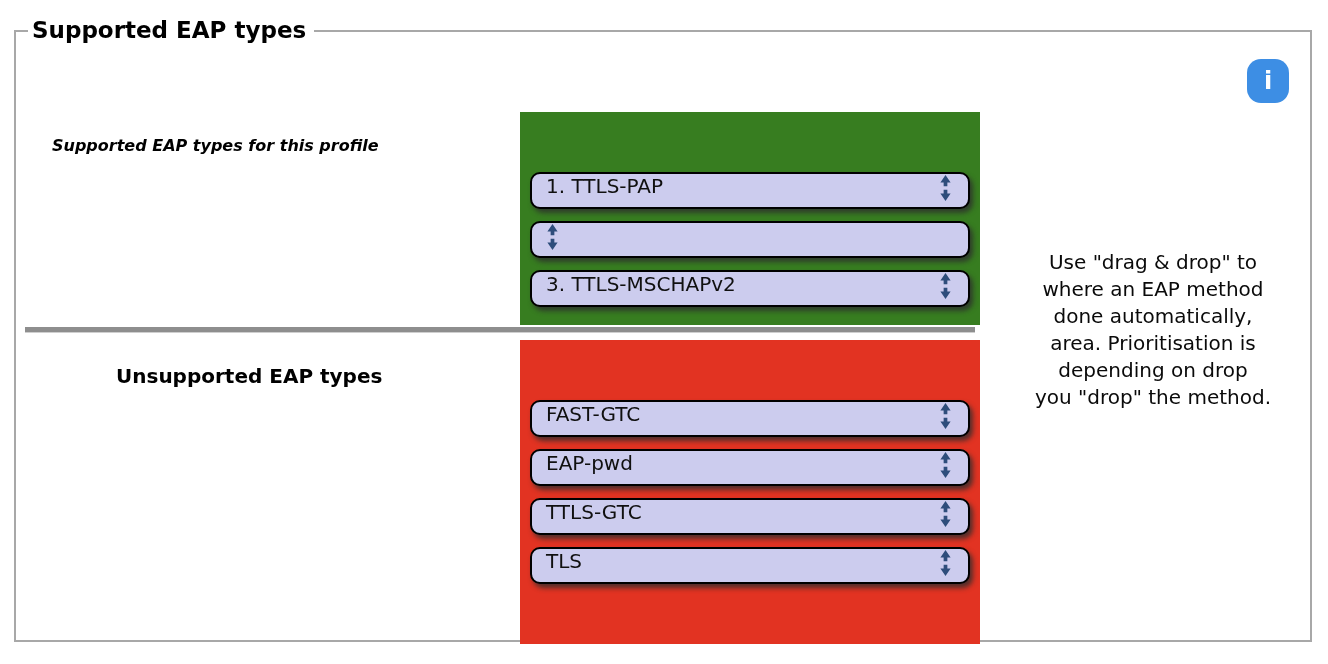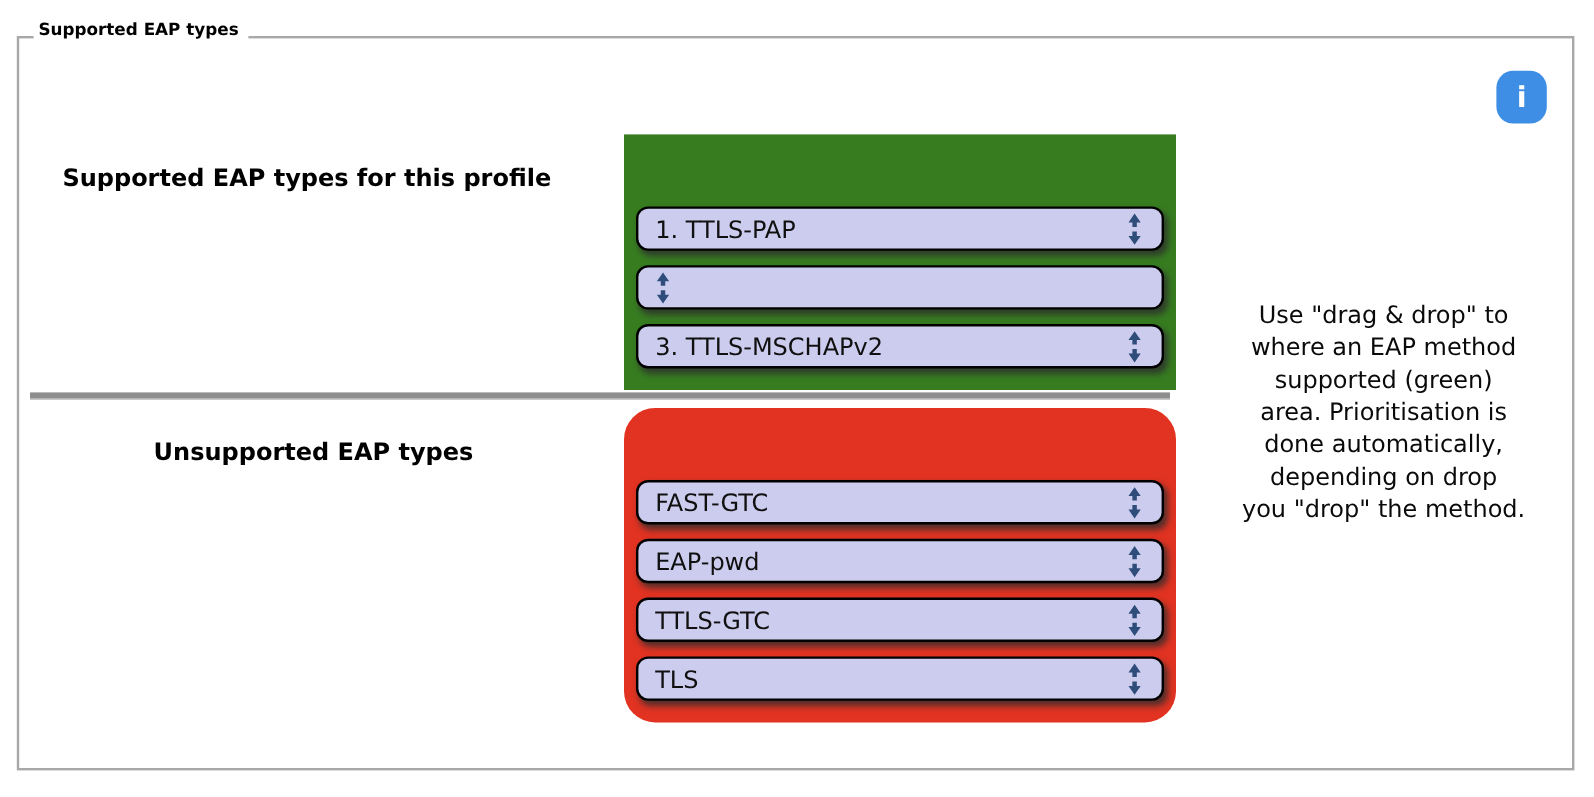--- a/index.html
+++ b/index.html
@@ -20,21 +20,21 @@
     width: 1298px; height: 612px;
     box-sizing: border-box;
     border: 2px solid var(--frame-border, #a8a8a8);
     background: transparent;
   }
   .legend {
     position: absolute;
     left: 28px; top: 17px;
     background: #ffffff;
     padding: 0 8px 0 4px;
-    font-size: 14px;
+    font-size: 23px;
     font-weight: bold;
     white-space: nowrap;
   }
 
   
   .info-btn {
     position: absolute;
     left: 1247px; top: 59px;
     width: 42px; height: 44px;
     border: none;
@@ -47,27 +47,28 @@
     line-height: 44px;
     text-align: center;
     cursor: pointer;
     padding: 0;
   }
 
   
   .label-supported {
     position: absolute;
     left: 52px; top: 136px;
-    font-size: 20px;
+    font-size: 16px;
     font-weight: bold;
     white-space: nowrap;
+    font-style: italic;
   }
   .label-unsupported {
     position: absolute;
-    left: 128px; top: 364px;
+    left: 116px; top: 364px;
     font-size: 20px;
     font-weight: bold;
     white-space: nowrap;
   }
 
   
   .zone {
     position: absolute;
     left: 520px;
     width: 460px;
@@ -77,43 +78,42 @@
     flex-direction: column;
     gap: 12px;
   }
   .zone-green {
     top: 112px;
     height: 213px;
     background: var(--supported-bg, #377d20);
   }
   .zone-red {
     top: 340px;
-    height: 262px;
+    height: 304px;
     background: var(--unsupported-bg, #e23322);
-    border-radius: 26px;
   }
 
   .divider {
     position: absolute;
     left: 25px; top: 327px;
     width: 950px; height: 5px;
     background: var(--divider-gray, #8e8e8e);
     border-bottom: 1px solid #cfcfcf;
   }
 
   
   .eap-item {
     height: 37px;
     box-sizing: border-box;
     border: 2px solid #000000;
     border-radius: 10px;
     background: var(--item-bg, #ccccee);
     box-shadow: 3px 4px 5px rgba(45,45,45,0.8);
     display: flex;
-    align-items: center;
+    align-items: flex-start;
     justify-content: space-between;
     padding: 0 16px 0 14px;
     font-size: 20px;
     color: #101010;
     cursor: grab;
   }
   .eap-item .arrows {
     display: flex;
     align-items: center;
     cursor: pointer;
@@ -211,20 +211,19 @@
             <path d="M7 1 L12.5 9 L9 9 L9 13 L5 13 L5 9 L1.5 9 Z" fill="#2e4d7b"></path>
             <path d="M7 29 L1.5 21 L5 21 L5 17 L9 17 L9 21 L12.5 21 Z" fill="#2e4d7b"></path>
           </svg>
       </span>
     </div>
   </div>
 
   <div class="help-text">
     <div>Use "drag &amp; drop" to</div>
     <div>where an EAP method</div>
-    <div>supported (green)</div>
+    <div>done automatically,</div>
     <div>area. Prioritisation is</div>
-    <div>done automatically,</div>
     <div>depending on drop</div>
     <div>you "drop" the method.</div>
   </div>
 
 </div>
 
 </body></html>

